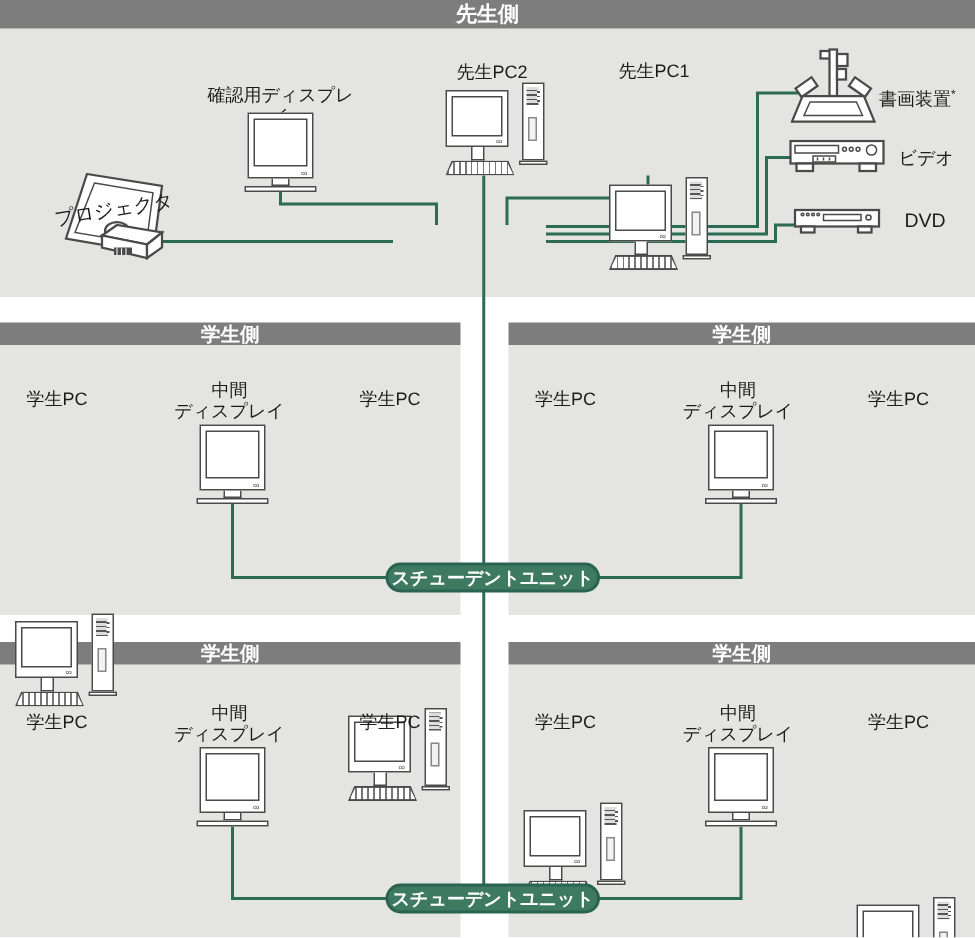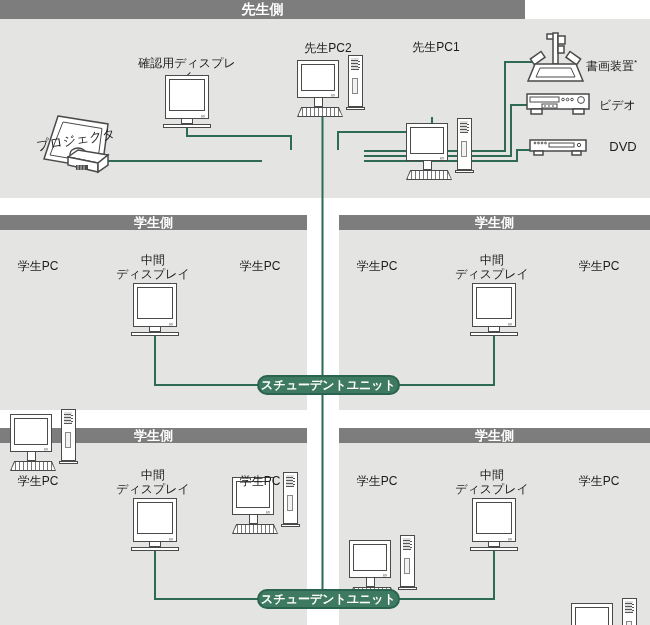--- a/index.html
+++ b/index.html
@@ -61,21 +61,21 @@
 <body>
 
 <div id="canvas">
 
   <div class="panel" style="left:0;top:19px;width:650px;height:179px;"></div>
   <div class="panel" style="left:0;top:230px;width:307px;height:180px;"></div>
   <div class="panel" style="left:339px;top:230px;width:311px;height:180px;"></div>
   <div class="panel" style="left:0;top:443px;width:307px;height:182px;"></div>
   <div class="panel" style="left:339px;top:443px;width:311px;height:182px;"></div>
 
-  <div class="hdr hdr-top" style="left:0;top:0;width:525px;height:19px;">
+  <div class="hdr hdr-top" style="left:0;top:0;width:650px;height:19px;">
       <span>先生側</span>
     </div>
   <div class="hdr hdr-stu" style="left:0;top:215px;width:307px;height:15px;">
       <span>学生側</span>
     </div>
   <div class="hdr hdr-stu" style="left:339px;top:215px;width:311px;height:15px;">
       <span>学生側</span>
     </div>
   <div class="hdr hdr-stu" style="left:0;top:428px;width:307px;height:15px;">
       <span>学生側</span>
@@ -184,21 +184,21 @@
       <circle class="thin" cx="6" cy="5" r="0.9" fill="#fff"></circle>
         <circle class="thin" cx="9.5" cy="5" r="0.9" fill="#fff"></circle>
         <circle class="thin" cx="13" cy="5" r="0.9" fill="#fff"></circle>
         <circle class="thin" cx="16.5" cy="5" r="0.9" fill="#fff"></circle>
       <rect class="thin" x="20" y="5" width="25" height="4" fill="#fff"></rect>
       <circle class="thin" cx="50" cy="7" r="1.7" fill="#fff"></circle>
       <rect class="ln" x="5" y="13" width="9" height="4"></rect>
       <rect class="ln" x="43" y="13" width="9" height="4"></rect>
     </svg>
   </div>
-  <div class="lbl" style="left:603px;top:140px;width:40px;text-align:center;font-size:13px;">DVD</div>
+  <div class="lbl" style="left:603px;top:140px;width:40px;text-align:left;font-size:13px;">DVD</div>
 
   <div class="dev" style="left:42px;top:115px;">
     <svg width="72" height="58">
       <polygon class="ln" points="16,1 66,9 60,54 2,44"></polygon>
       <polygon class="thin" points="21,7 60,13.5 55.5,48 8,40"></polygon>
     </svg>
   </div>
   <div class="dev" style="left:64px;top:143px;">
     <svg width="48" height="32">
       <ellipse class="ln" cx="14" cy="11" rx="8" ry="6"></ellipse>

